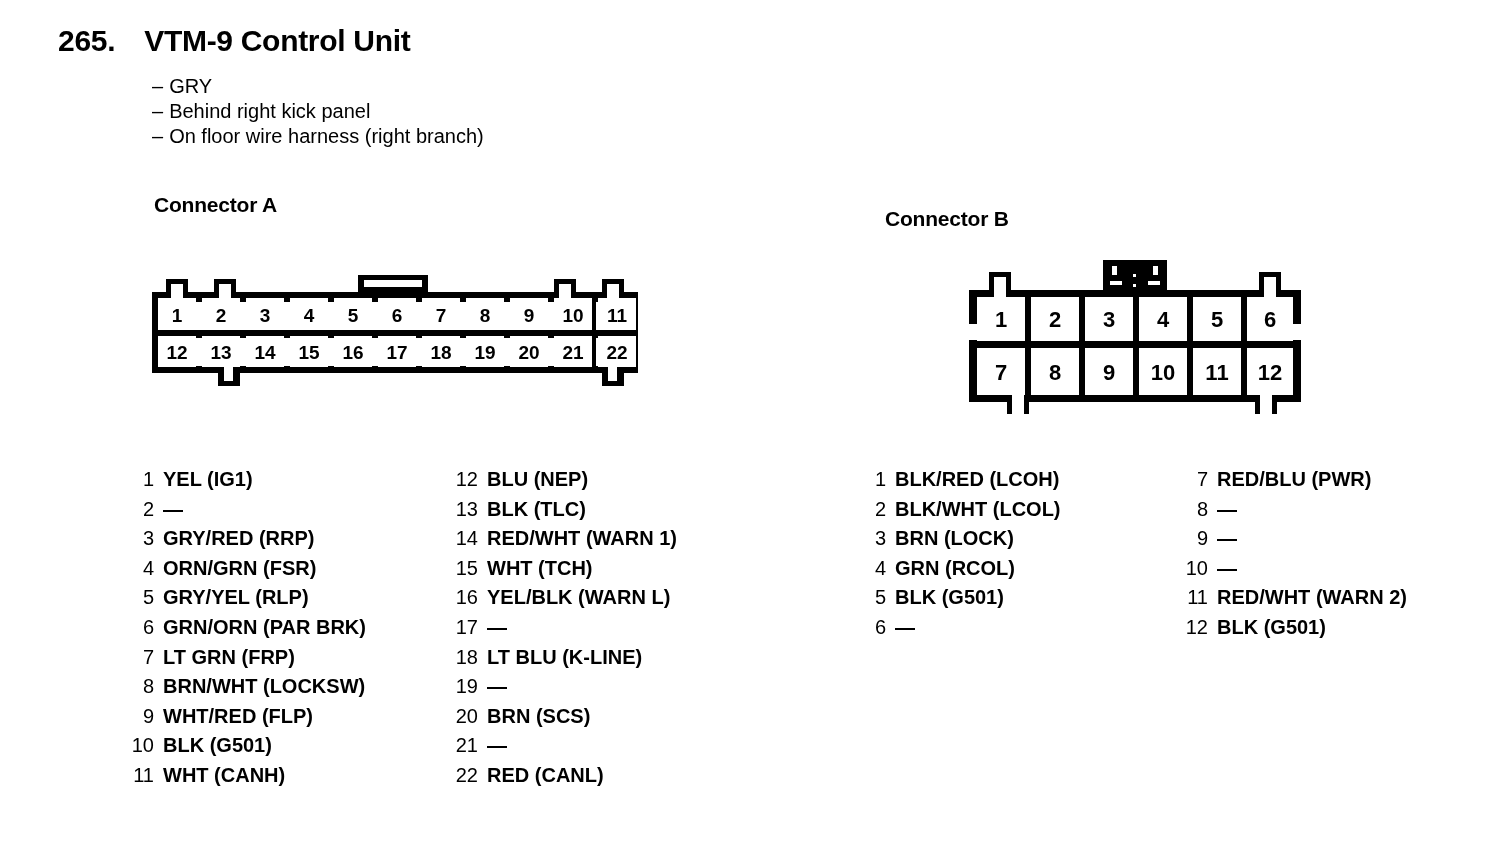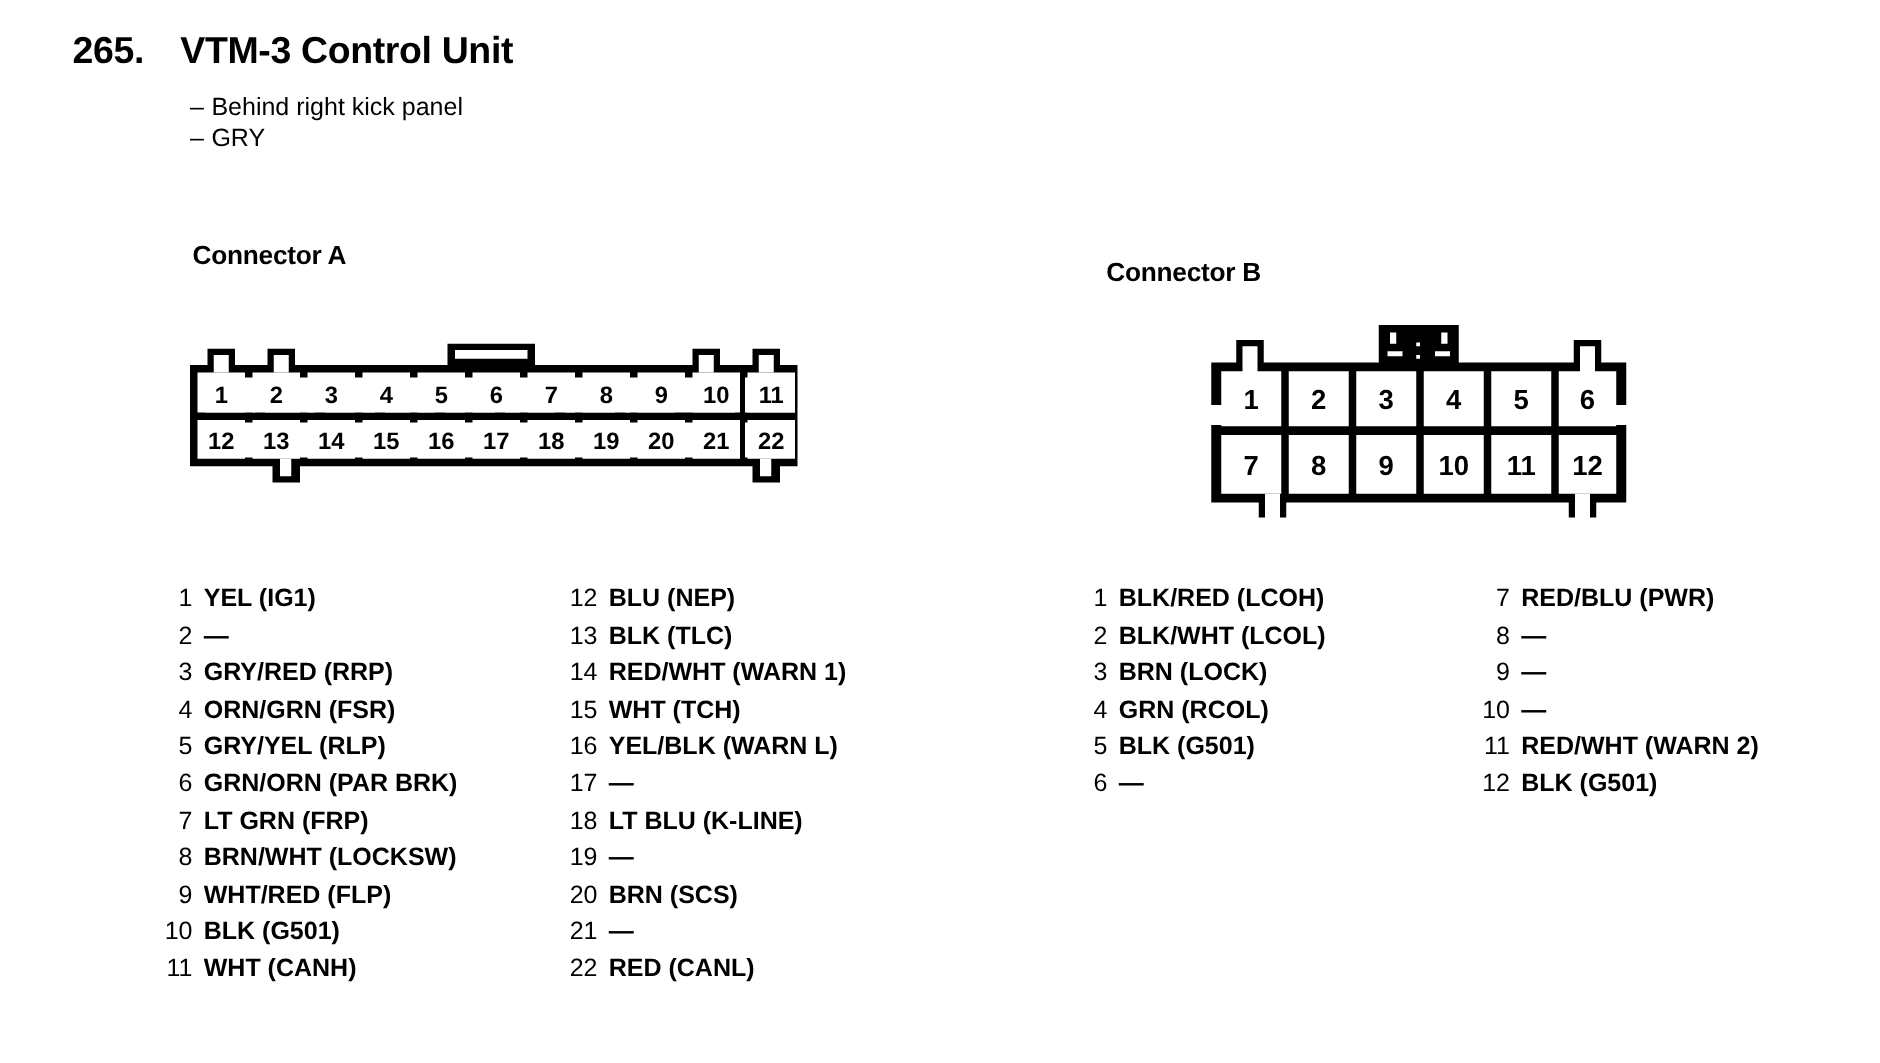--- a/index.html
+++ b/index.html
@@ -82,29 +82,32 @@
   }
   .pin-label {
     margin-left: 9px;
     font-weight: bold;
   }
 </style>
 </head>
 <body>
 
 <div id="page-title">
-  <span class="num">265.</span><span class="txt">VTM-3 Control Unit</span>
+  <span class="num">265.</span><span class="txt">VTM-9 Control Unit</span>
 </div>
 
 <div id="subtitle-list">
+  <div class="sub-line">
+    <span class="dash">–</span><span>GRY</span>
+  </div>
   <div class="sub-line">
     <span class="dash">–</span><span>Behind right kick panel</span>
   </div>
   <div class="sub-line">
-    <span class="dash">–</span><span>GRY</span>
+    <span class="dash">–</span><span>On floor wire harness (right branch)</span>
   </div>
 </div>
 
 <div class="conn-heading" id="heading-a">Connector A</div>
 
 <svg id="conn-a-drawing" width="520" height="135" viewBox="0 0 520 135" xmlns="http://www.w3.org/2000/svg">
 
   <path fill="#000000" fill-rule="evenodd" d="
     M 12,34
     L 24,34 L 24,22 L 48,22 L 48,34

